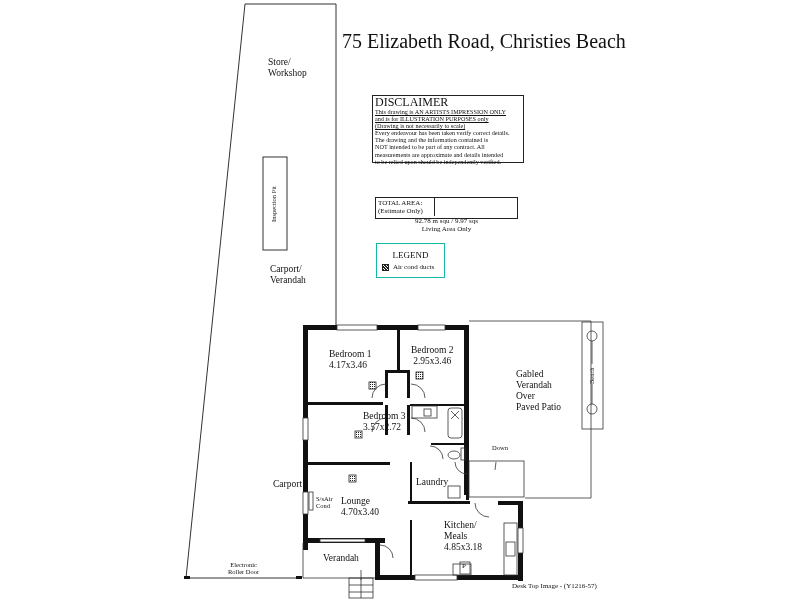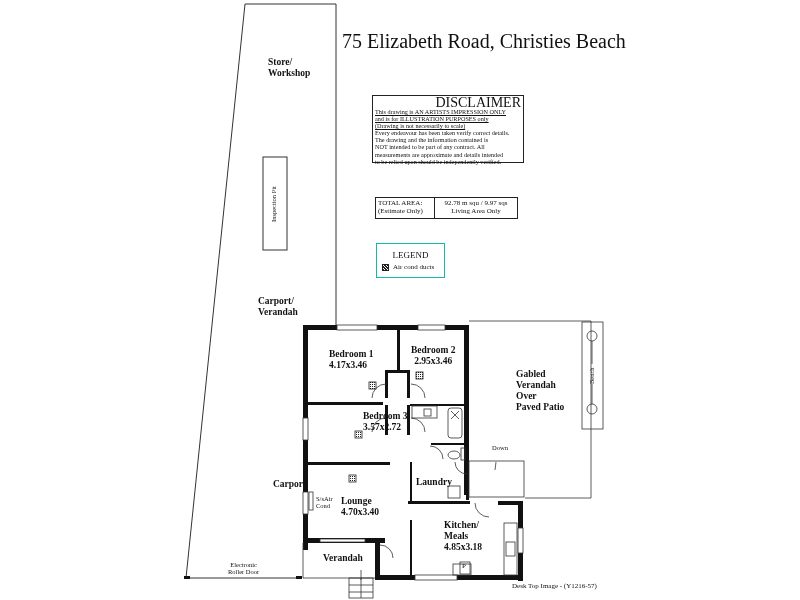--- a/index.html
+++ b/index.html
@@ -1,29 +1,29 @@
 <!DOCTYPE html>
 <html><head>
 <meta charset="utf-8">
 <style>
   html, body { margin:0; padding:0; background:#ffffff; }
   body { width:800px; height:600px; position:relative; overflow:hidden; font-family:"Liberation Serif", "DejaVu Serif", serif; color:#111; }
   .abs { position:absolute; }
   .title { left:342px; top:30px; font-size:20px; white-space:nowrap; }
   .disc { left:372px; top:95px; width:152px; height:68px; border:1px solid #222; font-size:6.2px; line-height:7.1px; padding:1px 2px; box-sizing:border-box; }
-  .disc .h { text-align:right; font-size:14px; line-height:11px; }
+  .disc .h { text-align:left; font-size:12px; line-height:11px; }
   .disc .u { text-decoration:underline; }
-  .area { left:375px; top:197px; width:141px; height:20px; border:1px solid #222; font-size:7px; line-height:8px; display:flex; }
+  .area { left:375px; top:197px; width:141px; height:20px; border:1px solid #222; font-size:7px; line-height:8px; display:flex;flex-direction:column; }
   .area .c1 { width:54px; border-right:1px solid #222; padding:1px 2px; }
   .area .c2 { flex:1; text-align:center; padding:1px 2px; }
   .legend { left:376px; top:243px; width:67px; height:33px; border:1px solid #14b8a6; font-size:7px; }
   .legend .h { text-align:center; font-size:9px; margin-top:6px; }
   .legend .row { margin:3px 0 0 5px; display:flex; align-items:center; gap:4px; }
   .duct { display:inline-block; width:7px; height:7px; border:1px solid #222; background:repeating-linear-gradient(45deg,#222 0 1px,#fff 1px 2px); box-sizing:border-box; }
-  .lbl { font-weight:bold; font-size:9.5px; line-height:11px; white-space:nowrap; }
+  .lbl { font-weight:normal; font-size:9.5px; line-height:11px; white-space:nowrap; }
   .sm { font-size:6.5px; line-height:7px; white-space:nowrap; }
   .footer { left:512px; top:582px; font-size:7px; white-space:nowrap; }
   svg { position:absolute; left:0; top:0; }
 </style>
 </head>
 <body>
 
 <svg width="800" height="600" viewBox="0 0 800 600">
 
   <polyline points="245,4 336,4 336,330" fill="none" stroke="#333" stroke-width="1"></polyline>
@@ -173,21 +173,21 @@
     <span class="duct"></span>
     <span>Air cond ducts</span>
   </div>
 </div>
 
 <div class="abs lbl" style="left:268px;top:57px;">
   <div>Store/</div>
     <div>Workshop</div>
 </div>
 <div class="abs sm" style="left:270px;top:222px;transform:rotate(-90deg);transform-origin:left top;">Inspection Pit</div>
-<div class="abs lbl" style="left:258px;top:264px;margin-top:32px;">
+<div class="abs lbl" style="left:270px;top:264px;">
   <div>Carport/</div>
     <div>Verandah</div>
 </div>
 <div class="abs lbl" style="left:233px;top:479px;margin-left:40px;">Carport</div>
 <div class="abs sm" style="left:228px;top:561px;text-align:center;">
   <div>Electronic</div>
     <div>Roller Door</div>
 </div>
 
 <div class="abs lbl" style="left:329px;top:349px;">

